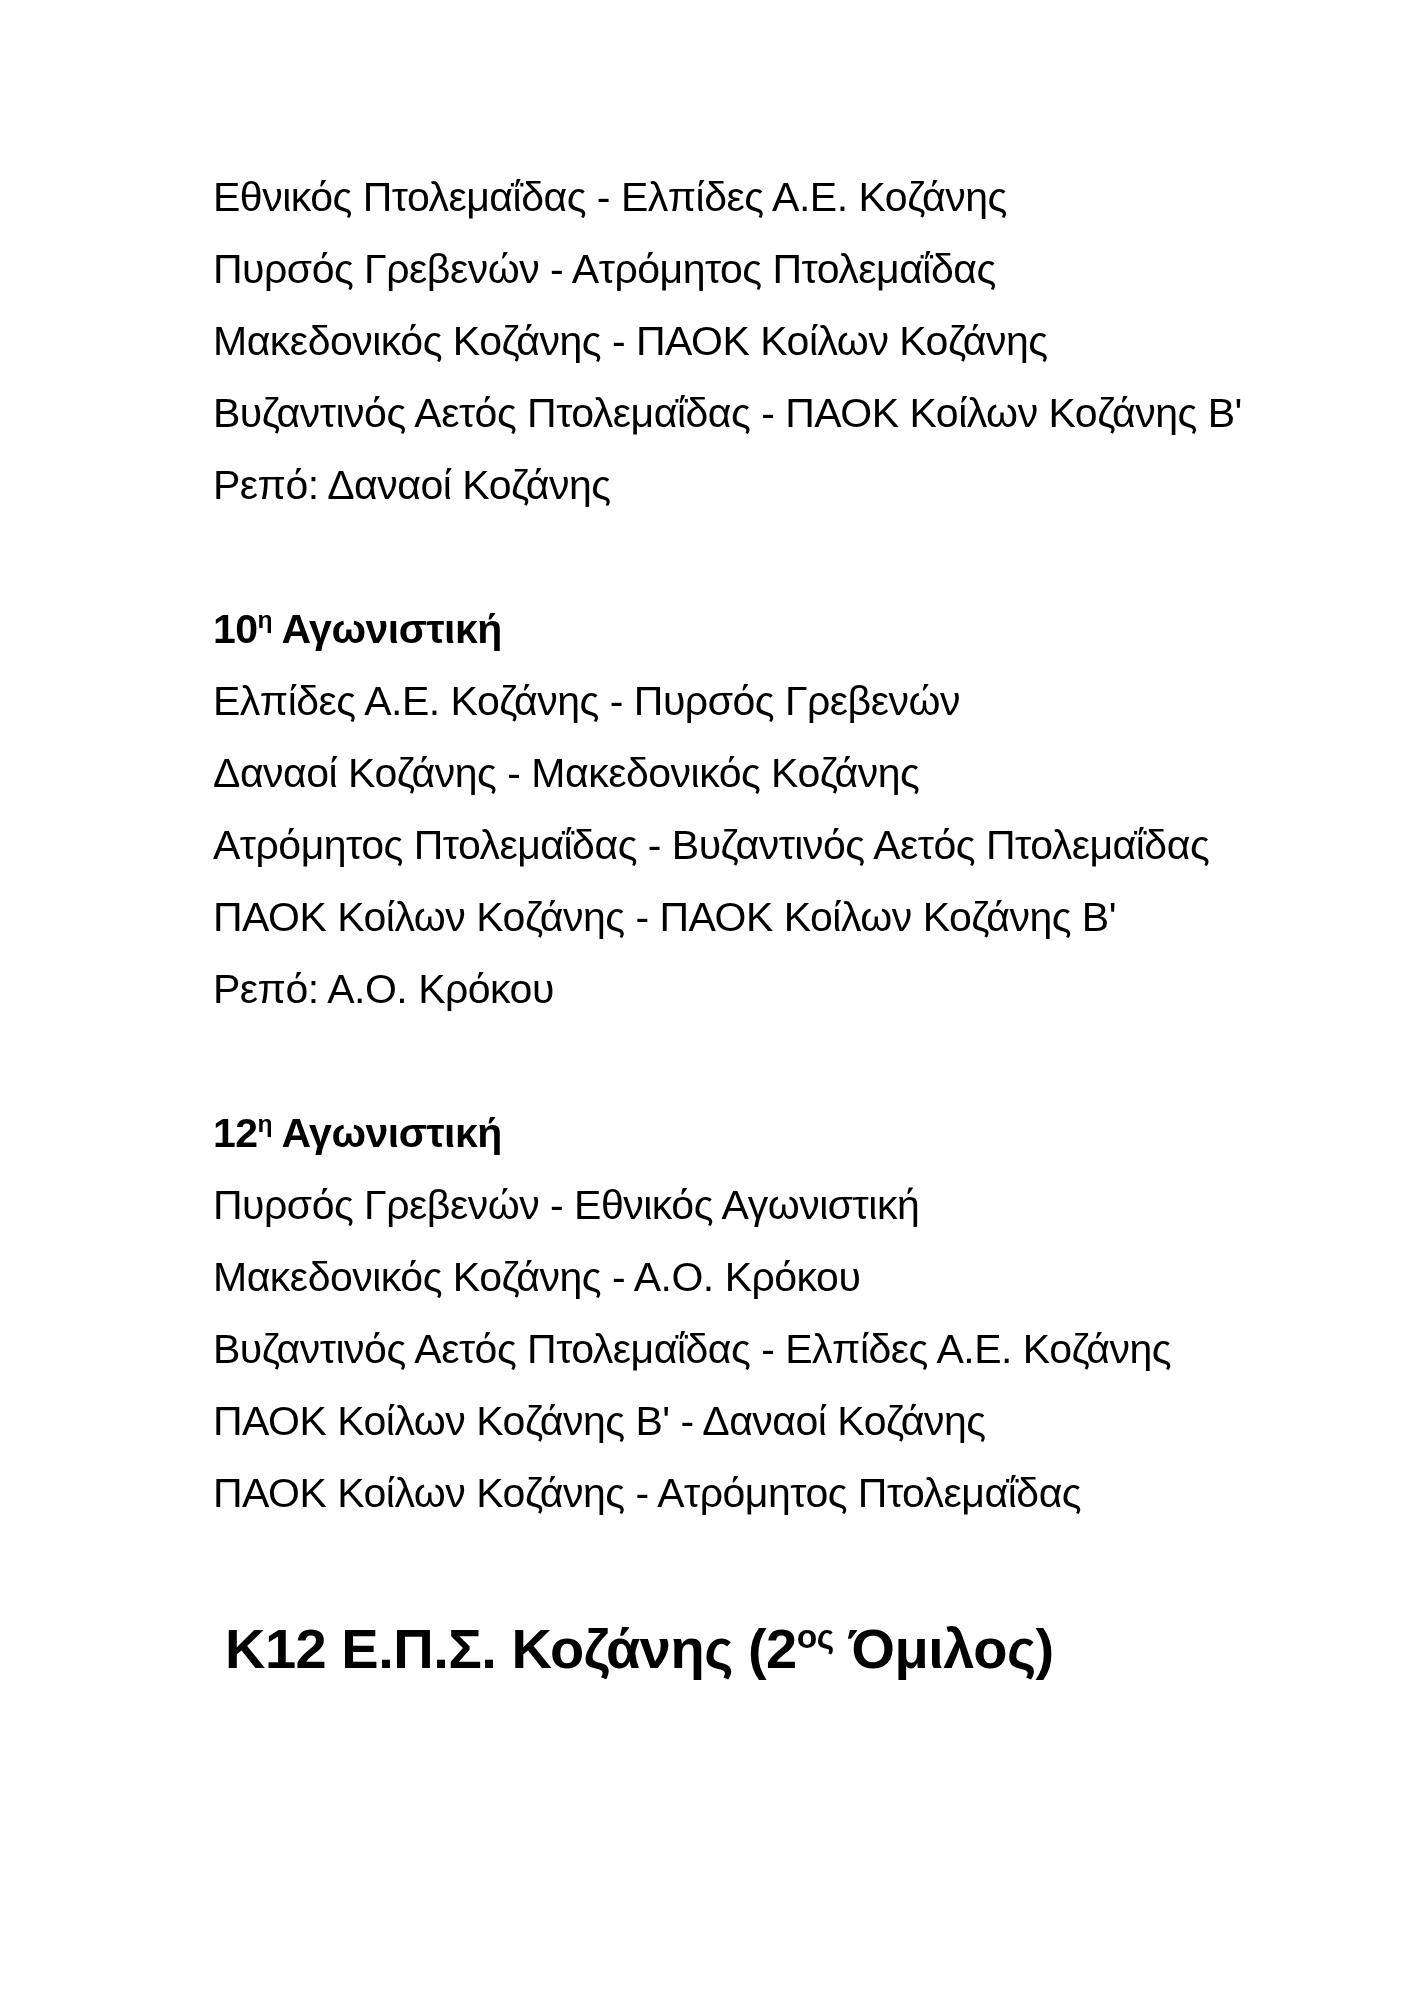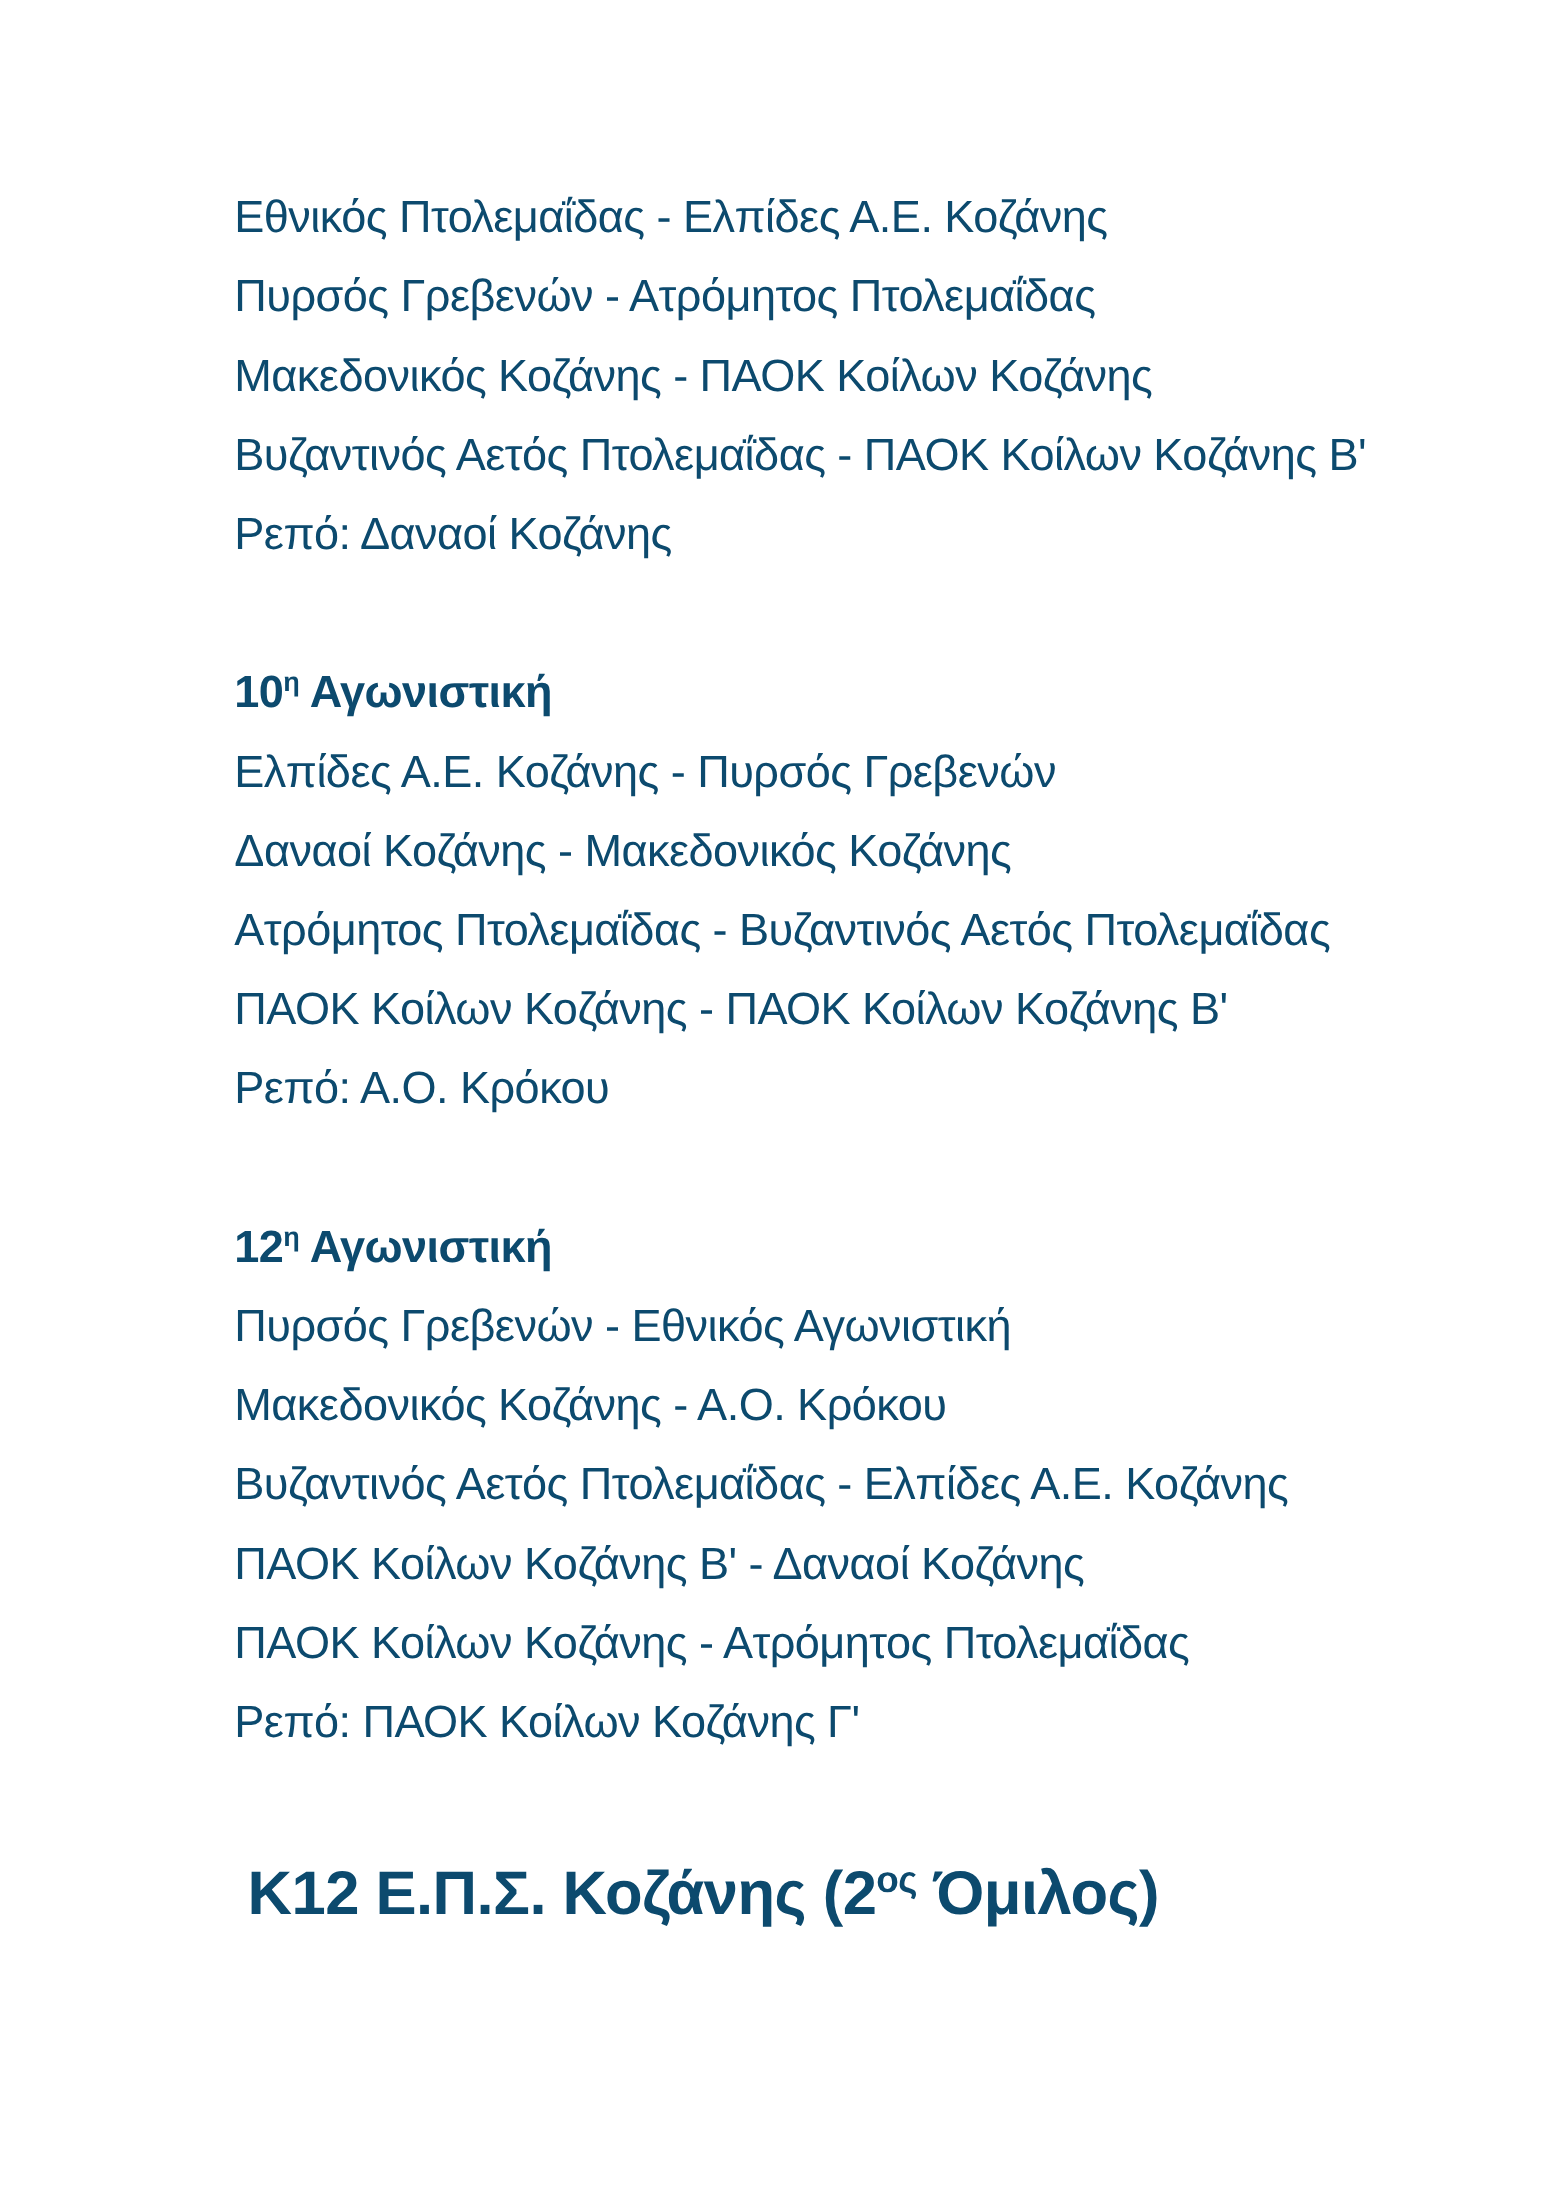--- a/index.html
+++ b/index.html
@@ -7,21 +7,21 @@
     padding: 0;
     background: #e8e8e8;
   }
   .page {
     position: relative;
     width: 1415px;
     height: 2000px;
     background: #ffffff;
     overflow: hidden;
     font-family: "Liberation Sans", "DejaVu Sans", sans-serif;
-    color: #0c4a6e;
+    color: #000000;
   }
   .content {
     position: absolute;
     left: 213px;
     top: 161px;
     right: 60px;
   }
   .line {
     margin: 0;
     padding: 0;
@@ -82,20 +82,19 @@
 
     <div class="spacer"></div>
 
     <h2 class="md-heading"><span>12</span><sup>η</sup><span> Αγωνιστική</span></h2>
 
     <p class="line">Πυρσός Γρεβενών - Εθνικός Αγωνιστική</p>
     <p class="line">Μακεδονικός Κοζάνης - Α.Ο. Κρόκου</p>
     <p class="line">Βυζαντινός Αετός Πτολεμαΐδας - Ελπίδες Α.Ε. Κοζάνης</p>
     <p class="line">ΠΑΟΚ Κοίλων Κοζάνης Β' - Δαναοί Κοζάνης</p>
     <p class="line">ΠΑΟΚ Κοίλων Κοζάνης - Ατρόμητος Πτολεμαΐδας</p>
-    <p class="line">Ρεπό: ΠΑΟΚ Κοίλων Κοζάνης Γ'</p>
 
     <div class="spacer"></div>
 
     <h1 class="k12-heading"><span>Κ12 Ε.Π.Σ. Κοζάνης (2</span><sup>ος</sup><span> Όμιλος)</span></h1>
 
   </div>
 </div>
 
 </body></html>

